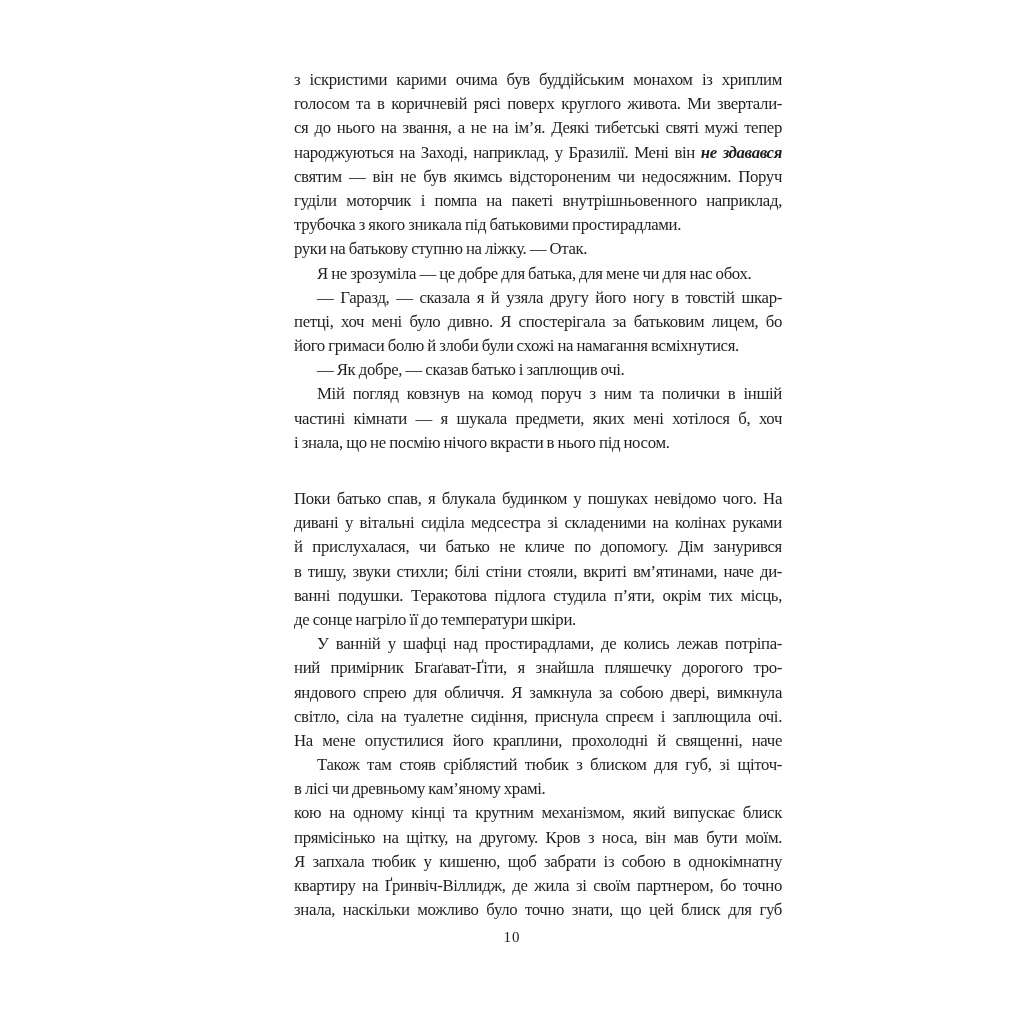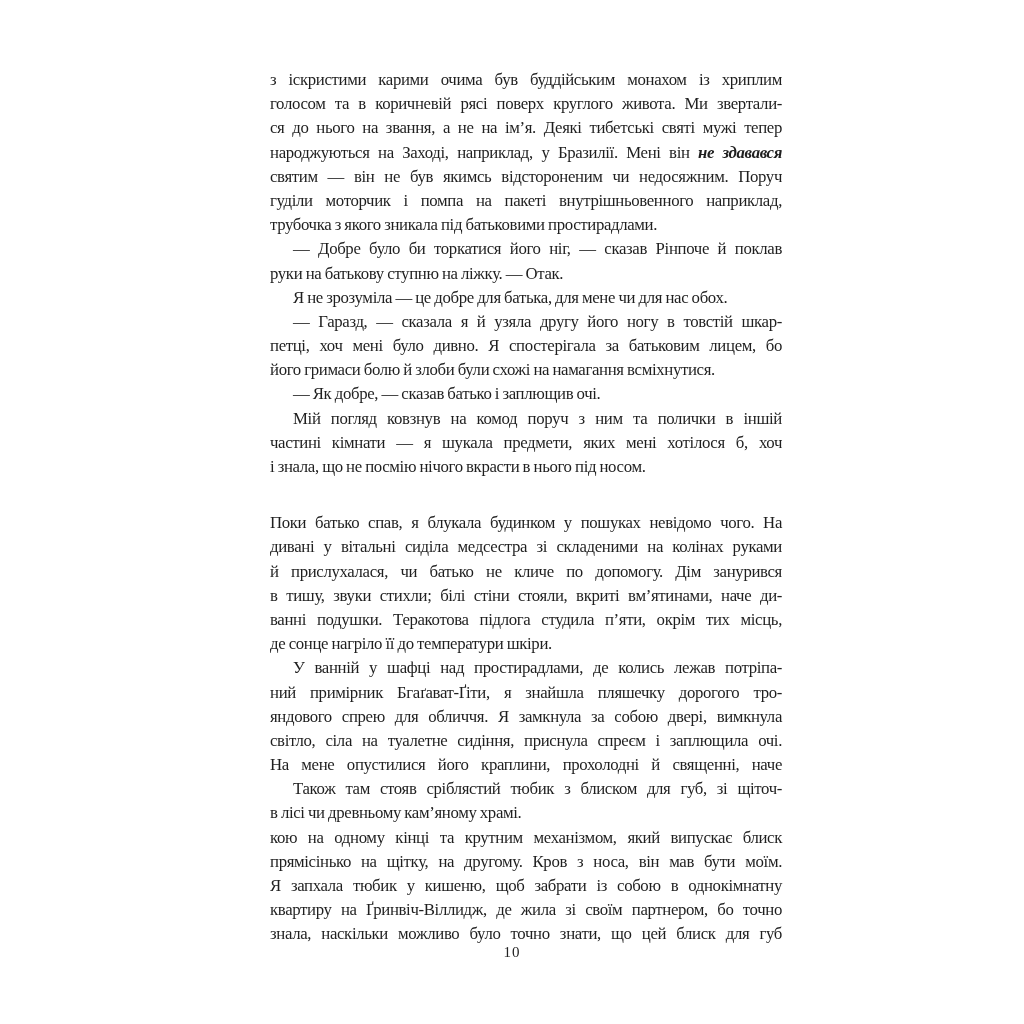--- a/index.html
+++ b/index.html
@@ -26,20 +26,21 @@
     height: 24.2px;
     line-height: 24.2px;
     font-size: 15.6px;
     white-space: nowrap;
     text-align: justify;
     text-align-last: justify;
     letter-spacing: -0.35px;
     word-spacing: -0.5px;
     font-family: "Liberation Serif", "DejaVu Serif", serif;
     font-size: 16.8px;
+    margin-left: 24px;
   }
   .line.last {
     text-align-last: left;
   }
   .line.indent {
     padding-left: 23px;
   }
   .section-gap {
     height: 32px;
   }
@@ -50,36 +51,34 @@
   .page-number {
     position: absolute;
     left: 0;
     width: 1024px;
     top: 929px;
     text-align: center;
     font-family: "Liberation Serif", "DejaVu Serif", serif;
     font-size: 15px;
     letter-spacing: 1px;
     color: #222;
-    margin-top: 15px;
   }
 </style>
 </head>
 <body>
 
 <div class="page">
   <div>
     <span class="line">з іскристими карими очима був буддійським монахом із хриплим</span>
     <span class="line">голосом та в коричневій рясі поверх круглого живота. Ми звертали-</span>
     <span class="line">ся до нього на звання, а не на ім’я. Деякі тибетські святі мужі тепер</span>
     <span class="line"><span>народжуються на Заході, наприклад, у Бразилії. Мені він </span><em>не здавався</em></span>
     <span class="line">святим — він не був якимсь відстороненим чи недосяжним. Поруч</span>
     <span class="line">гуділи моторчик і помпа на пакеті внутрішньовенного наприклад,</span>
     <span class="line last">трубочка з якого зникала під батьковими простирадлами.</span>
-    <span class="line indent">— Добре було би торкатися його ніг, — сказав Рінпоче й поклав</span>
     <span class="line last">руки на батькову ступню на ліжку. — Отак.</span>
     <span class="line indent last">Я не зрозуміла — це добре для батька, для мене чи для нас обох.</span>
     <span class="line indent">— Гаразд, — сказала я й узяла другу його ногу в товстій шкар-</span>
     <span class="line">петці, хоч мені було дивно. Я спостерігала за батьковим лицем, бо</span>
     <span class="line last">його гримаси болю й злоби були схожі на намагання всміхнутися.</span>
     <span class="line indent last">— Як добре, — сказав батько і заплющив очі.</span>
     <span class="line indent">Мій погляд ковзнув на комод поруч з ним та полички в іншій</span>
     <span class="line">частині кімнати — я шукала предмети, яких мені хотілося б, хоч</span>
     <span class="line last">і знала, що не посмію нічого вкрасти в нього під носом.</span>
   </div>

